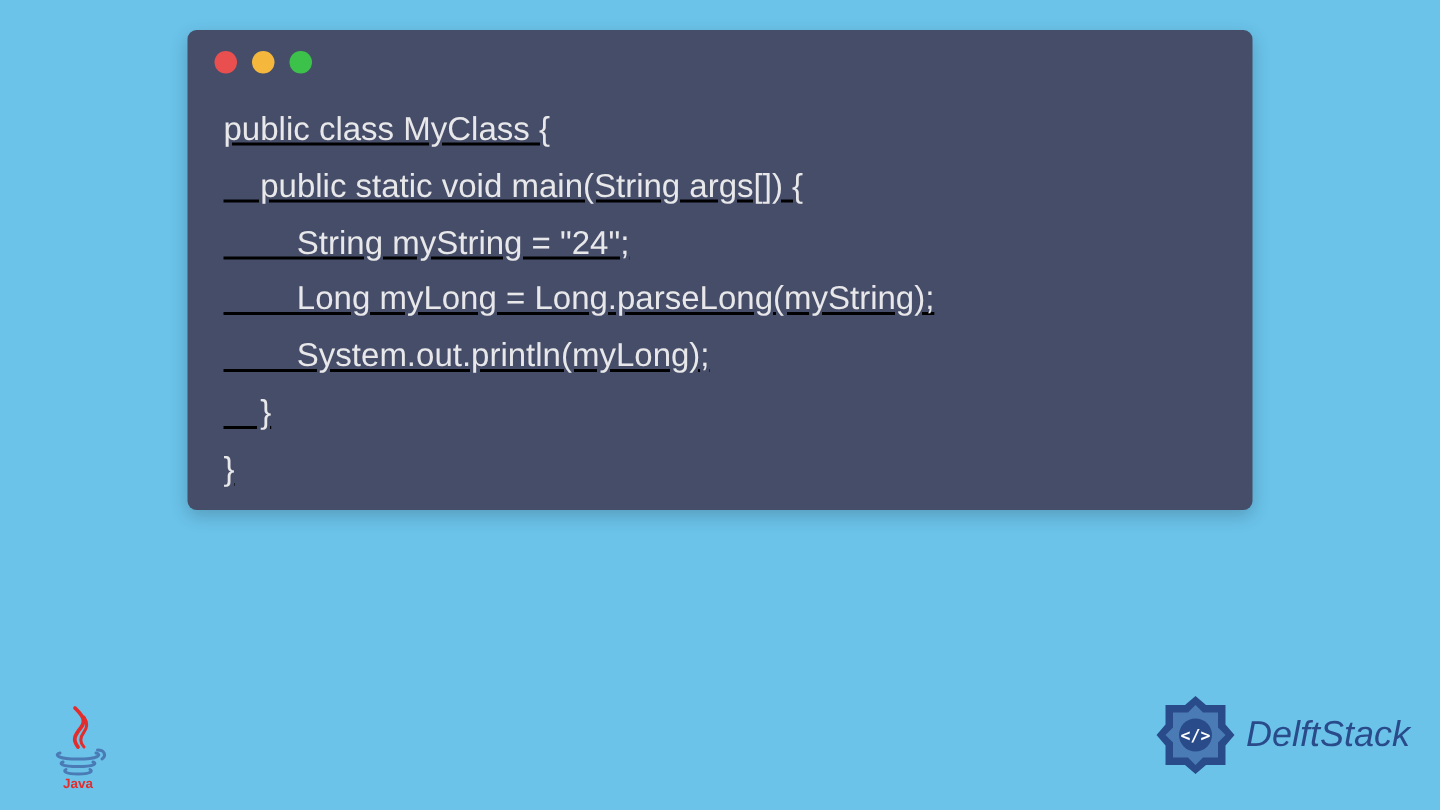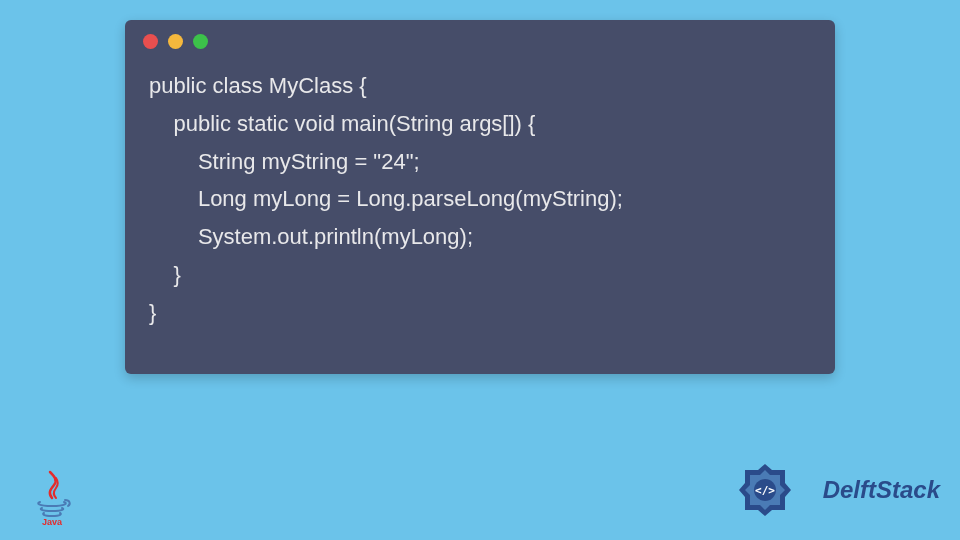--- a/index.html
+++ b/index.html
@@ -15,21 +15,22 @@
       font-family: -apple-system, BlinkMacSystemFont, 'Segoe UI', sans-serif;
     }
     .code-window {
       position: absolute;
       top: 20px;
       left: 125px;
       width: 710px;
       background: #464d69;
       border-radius: 6px;
       box-shadow: 0 4px 12px rgba(0,0,0,0.2);
-      padding-bottom: 34px;
+      padding-bottom: 0;
+      text-decoration: underline;
     }
     .window-controls {
       display: flex;
       gap: 10px;
       padding: 14px 18px 10px 18px;
     }
     .window-dot {
       width: 15px;
       height: 15px;
       border-radius: 50%;
@@ -64,24 +65,23 @@
       align-items: center;
       gap: 6px;
     }
     .delft-badge {
       width: 56px;
       height: 56px;
       position: relative;
     }
     .delft-text {
       font-size: 24px;
-      font-weight: 700;
+      font-weight: 400;
       color: #2a4b8a;
       font-style: italic;
-      margin-left: 24px;
     }
   </style>
 </head>
 <body>
 
 <div class="code-window">
   <div class="window-controls">
     <div class="window-dot dot-red"></div>
     <div class="window-dot dot-yellow"></div>
     <div class="window-dot dot-green"></div>

